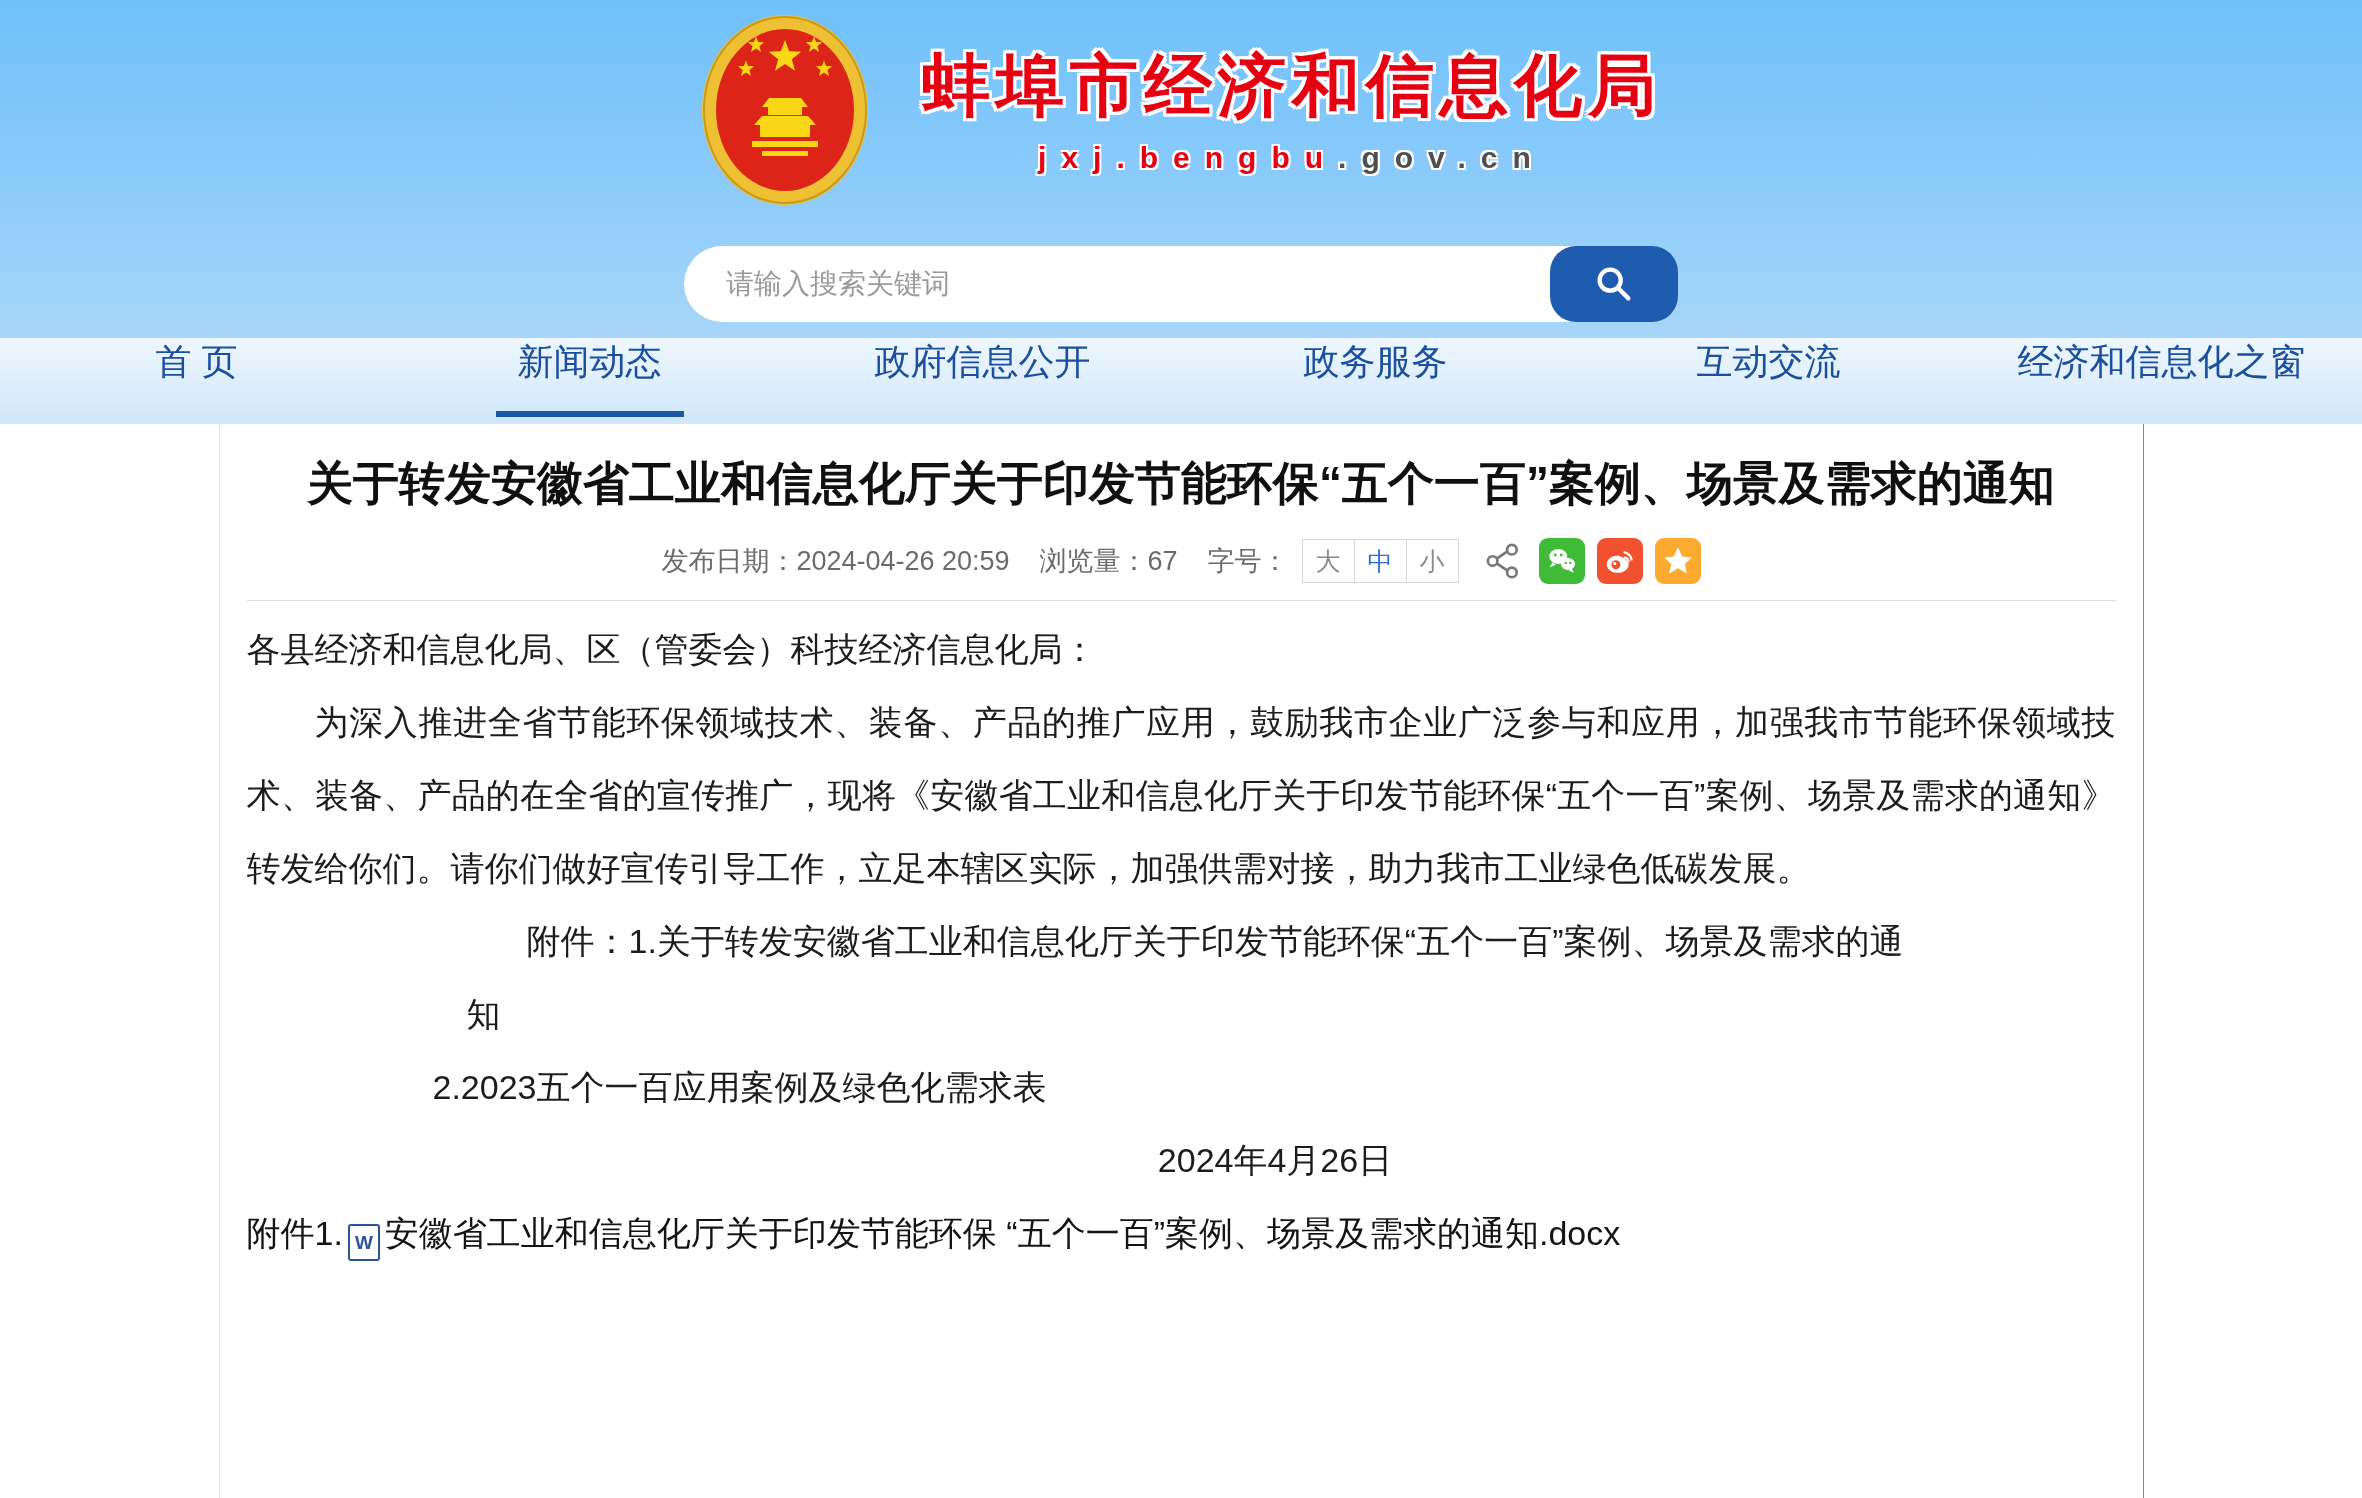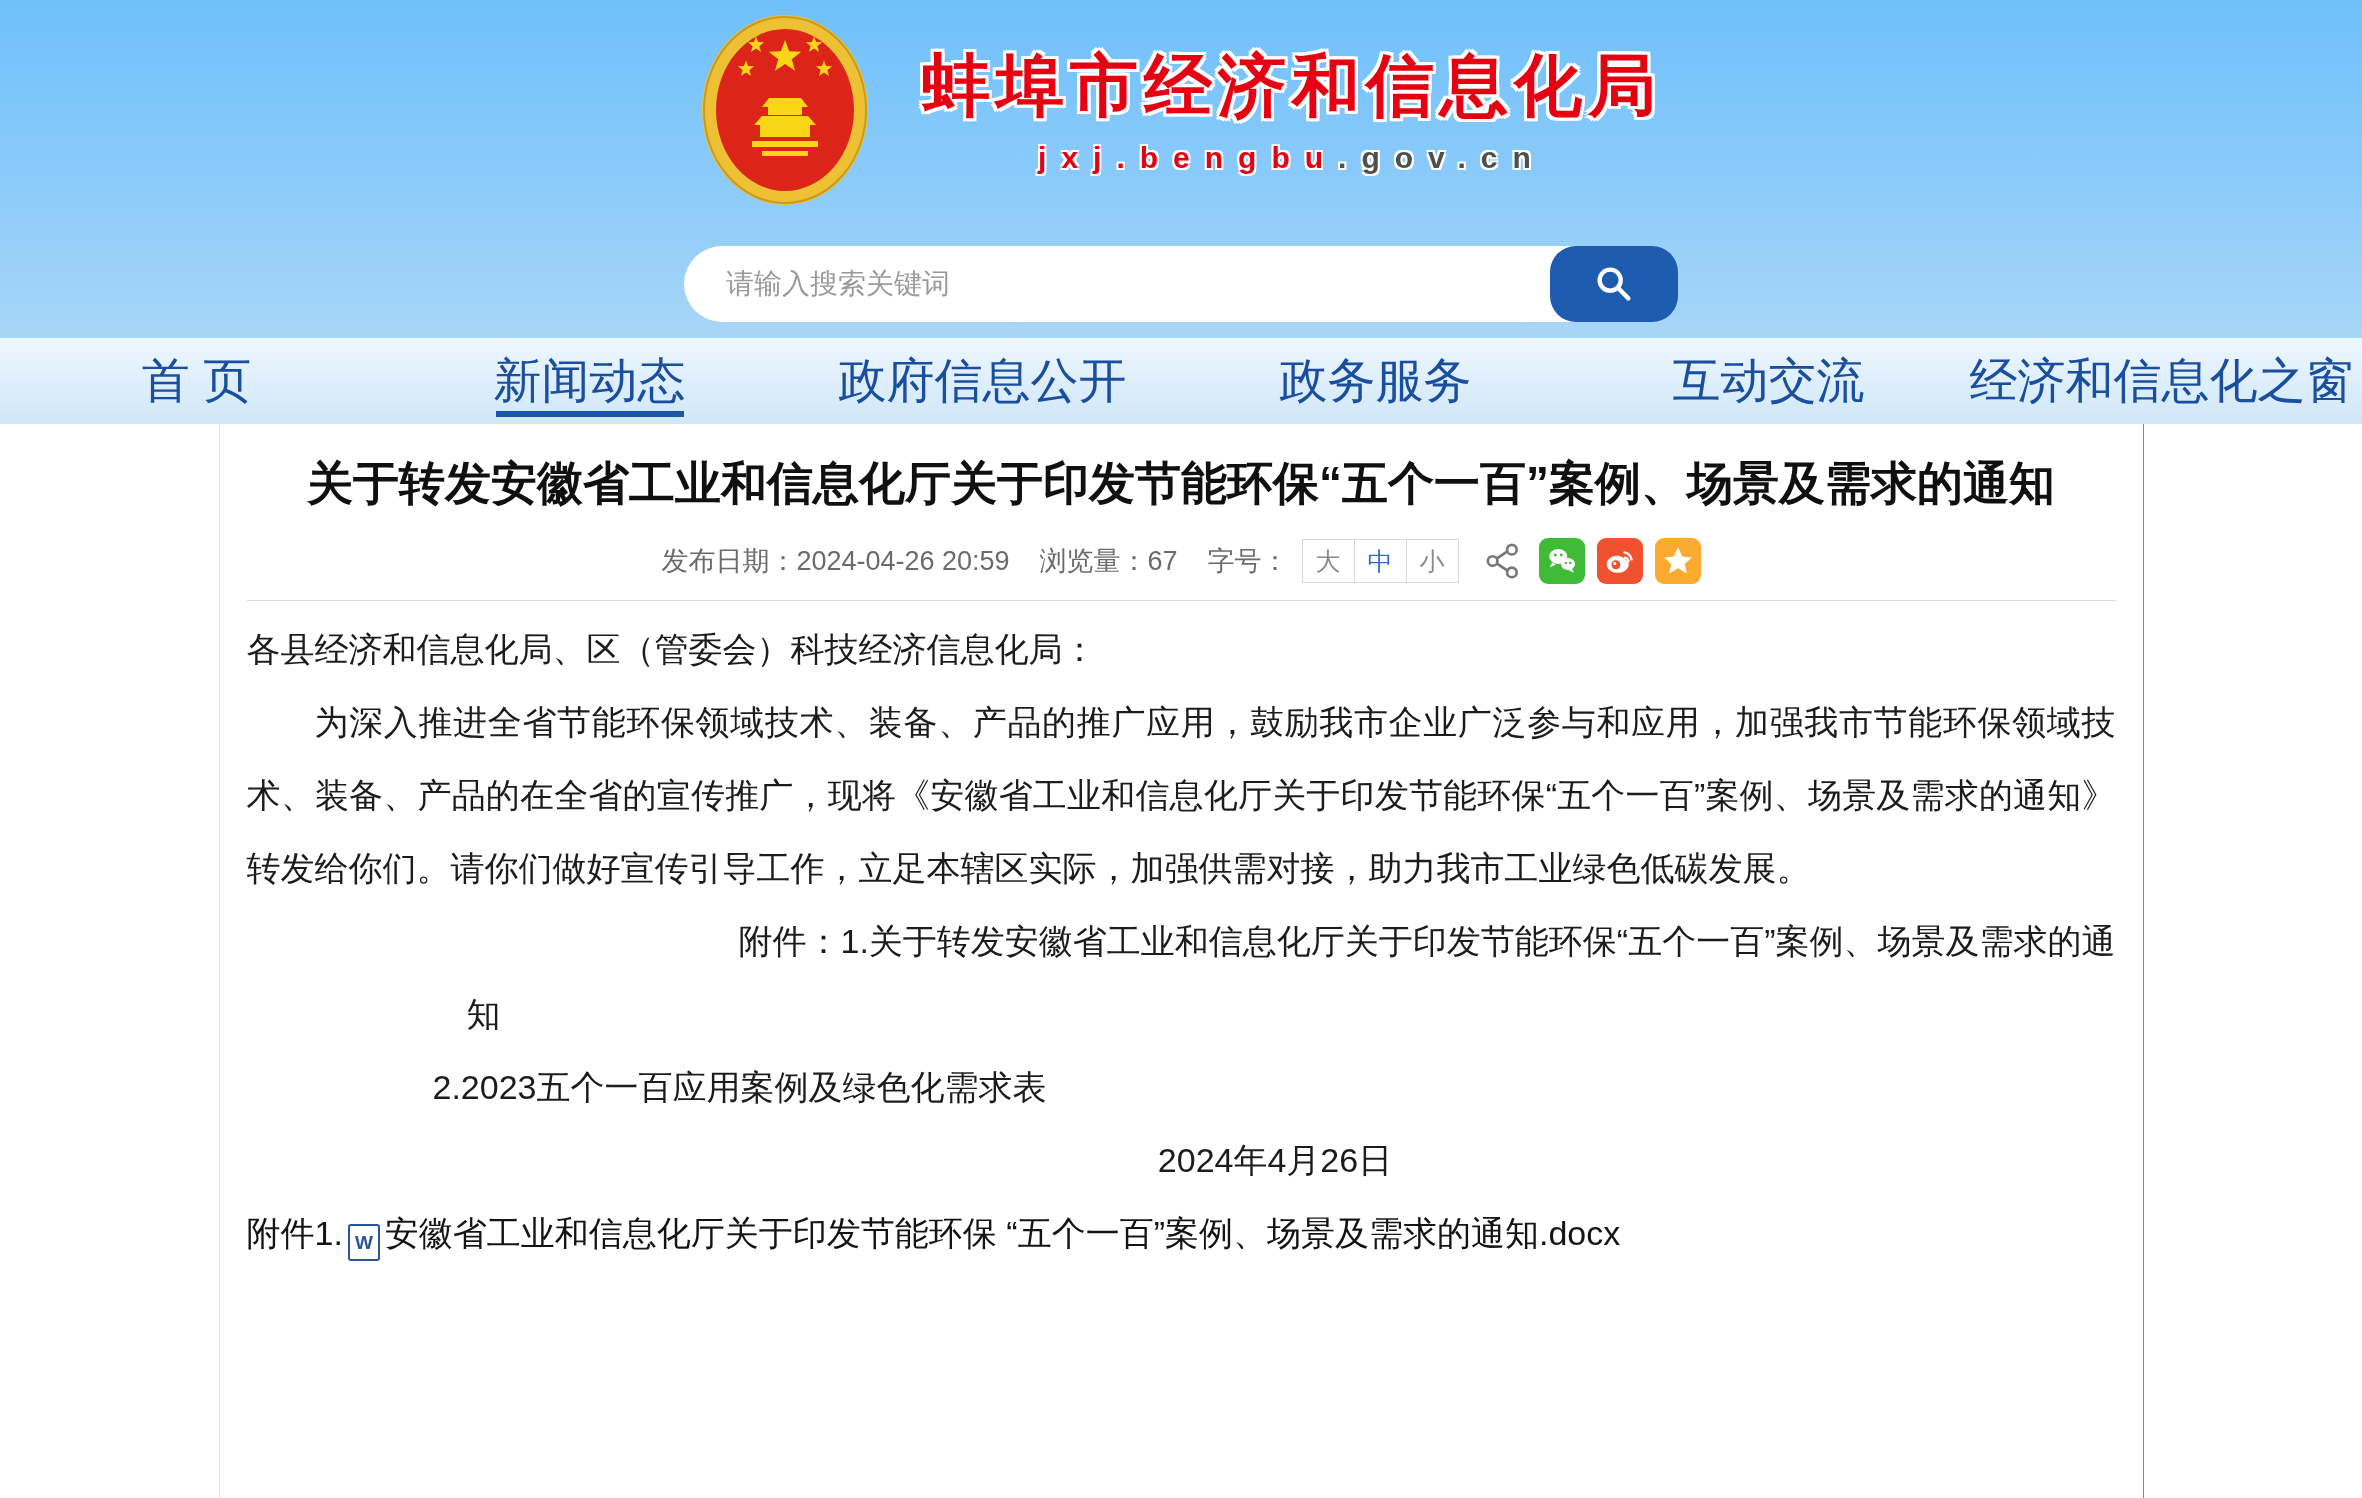--- a/index.html
+++ b/index.html
@@ -22,21 +22,21 @@
   .search-row{display:flex;justify-content:center;margin-top:36px;}
   .search-box{position:relative;width:994px;height:76px;text-decoration:underline;}
   .search-input{width:100%;height:100%;border:none;border-radius:38px;padding:0 150px 0 42px;
     font-size:28px;color:#333;box-sizing:border-box;outline:none;background:#fff;font-family:inherit;}
   .search-input::placeholder{color:#9a9a9a;}
   .search-btn{position:absolute;right:0;top:0;width:128px;height:76px;border:none;border-radius:26px;
     background:#1e5cb0;display:flex;align-items:center;justify-content:center;cursor:pointer;padding:0;}
 
   
   .main-nav{height:86px;background:linear-gradient(180deg,#eef7fe 0%,#ddeefb 55%,#cfe7f8 100%);display:flex;}
-  .nav-item{width:393px;display:flex;justify-content:center;align-items:center;font-size:48px;color:#1a4fa0;
+  .nav-item{width:393px;display:flex;justify-content:center;align-items:flex-start;font-size:36px;color:#1a4fa0;
     position:relative;cursor:pointer;white-space:nowrap;font-weight:500;}
   .nav-item.active::after{content:"";position:absolute;bottom:7px;left:50%;transform:translateX(-50%);
     width:188px;height:6px;background:#1c57a5;}
 
   
   .content{background:#fff;}
   .card{width:1925px;margin:0 auto;border-left:1px solid #e3e3e3;border-right:1px solid #22c55e;
     min-height:1074px;padding:0 27px;box-sizing:border-box;}
   .doc-title{margin:0 auto;padding-top:20px;max-width:1770px;font-size:46px;line-height:78px;
     font-weight:700;color:#101010;text-align:center;}
@@ -53,21 +53,21 @@
     cursor:pointer;margin-left:12px;}
   .icon-wechat{background:#3fbb37;}
   .icon-weibo{background:#f1512e;}
   .icon-qzone{background:#fcab30;}
 
   .divider{border:none;border-top:1px solid #dcdcdc;margin:16px 0 0 0;}
 
   .body-text{margin-top:12px;font-size:34px;line-height:73px;color:#1c1c1c;text-align:justify;}
   .body-text p{margin:0;}
   .p-indent{text-indent:68px;}
-  .att-line1{margin-left:68px !important;text-align:right;}
+  .att-line1{margin-left:68px !important;text-align:center;}
   .att-line2{margin-left:220px !important;text-align:left;}
   .att-line3{margin-left:186px !important;text-align:left;}
   .date-line{margin-left:188px !important;text-align:center;}
 
   .attachments{font-size:34px;line-height:73px;color:#141414;}
   .att-row{margin:0;white-space:nowrap;}
   .att-row .file-name{cursor:pointer;}
   .file-icon{display:inline-flex;width:28px;height:33px;border:2px solid;border-radius:3px;align-items:center;
     justify-content:center;font-size:19px;font-weight:bold;margin:0 5px;background:#fff;vertical-align:-4px;line-height:1;}
   .file-icon.word{color:#2a5699;border-color:#2a5699;}

